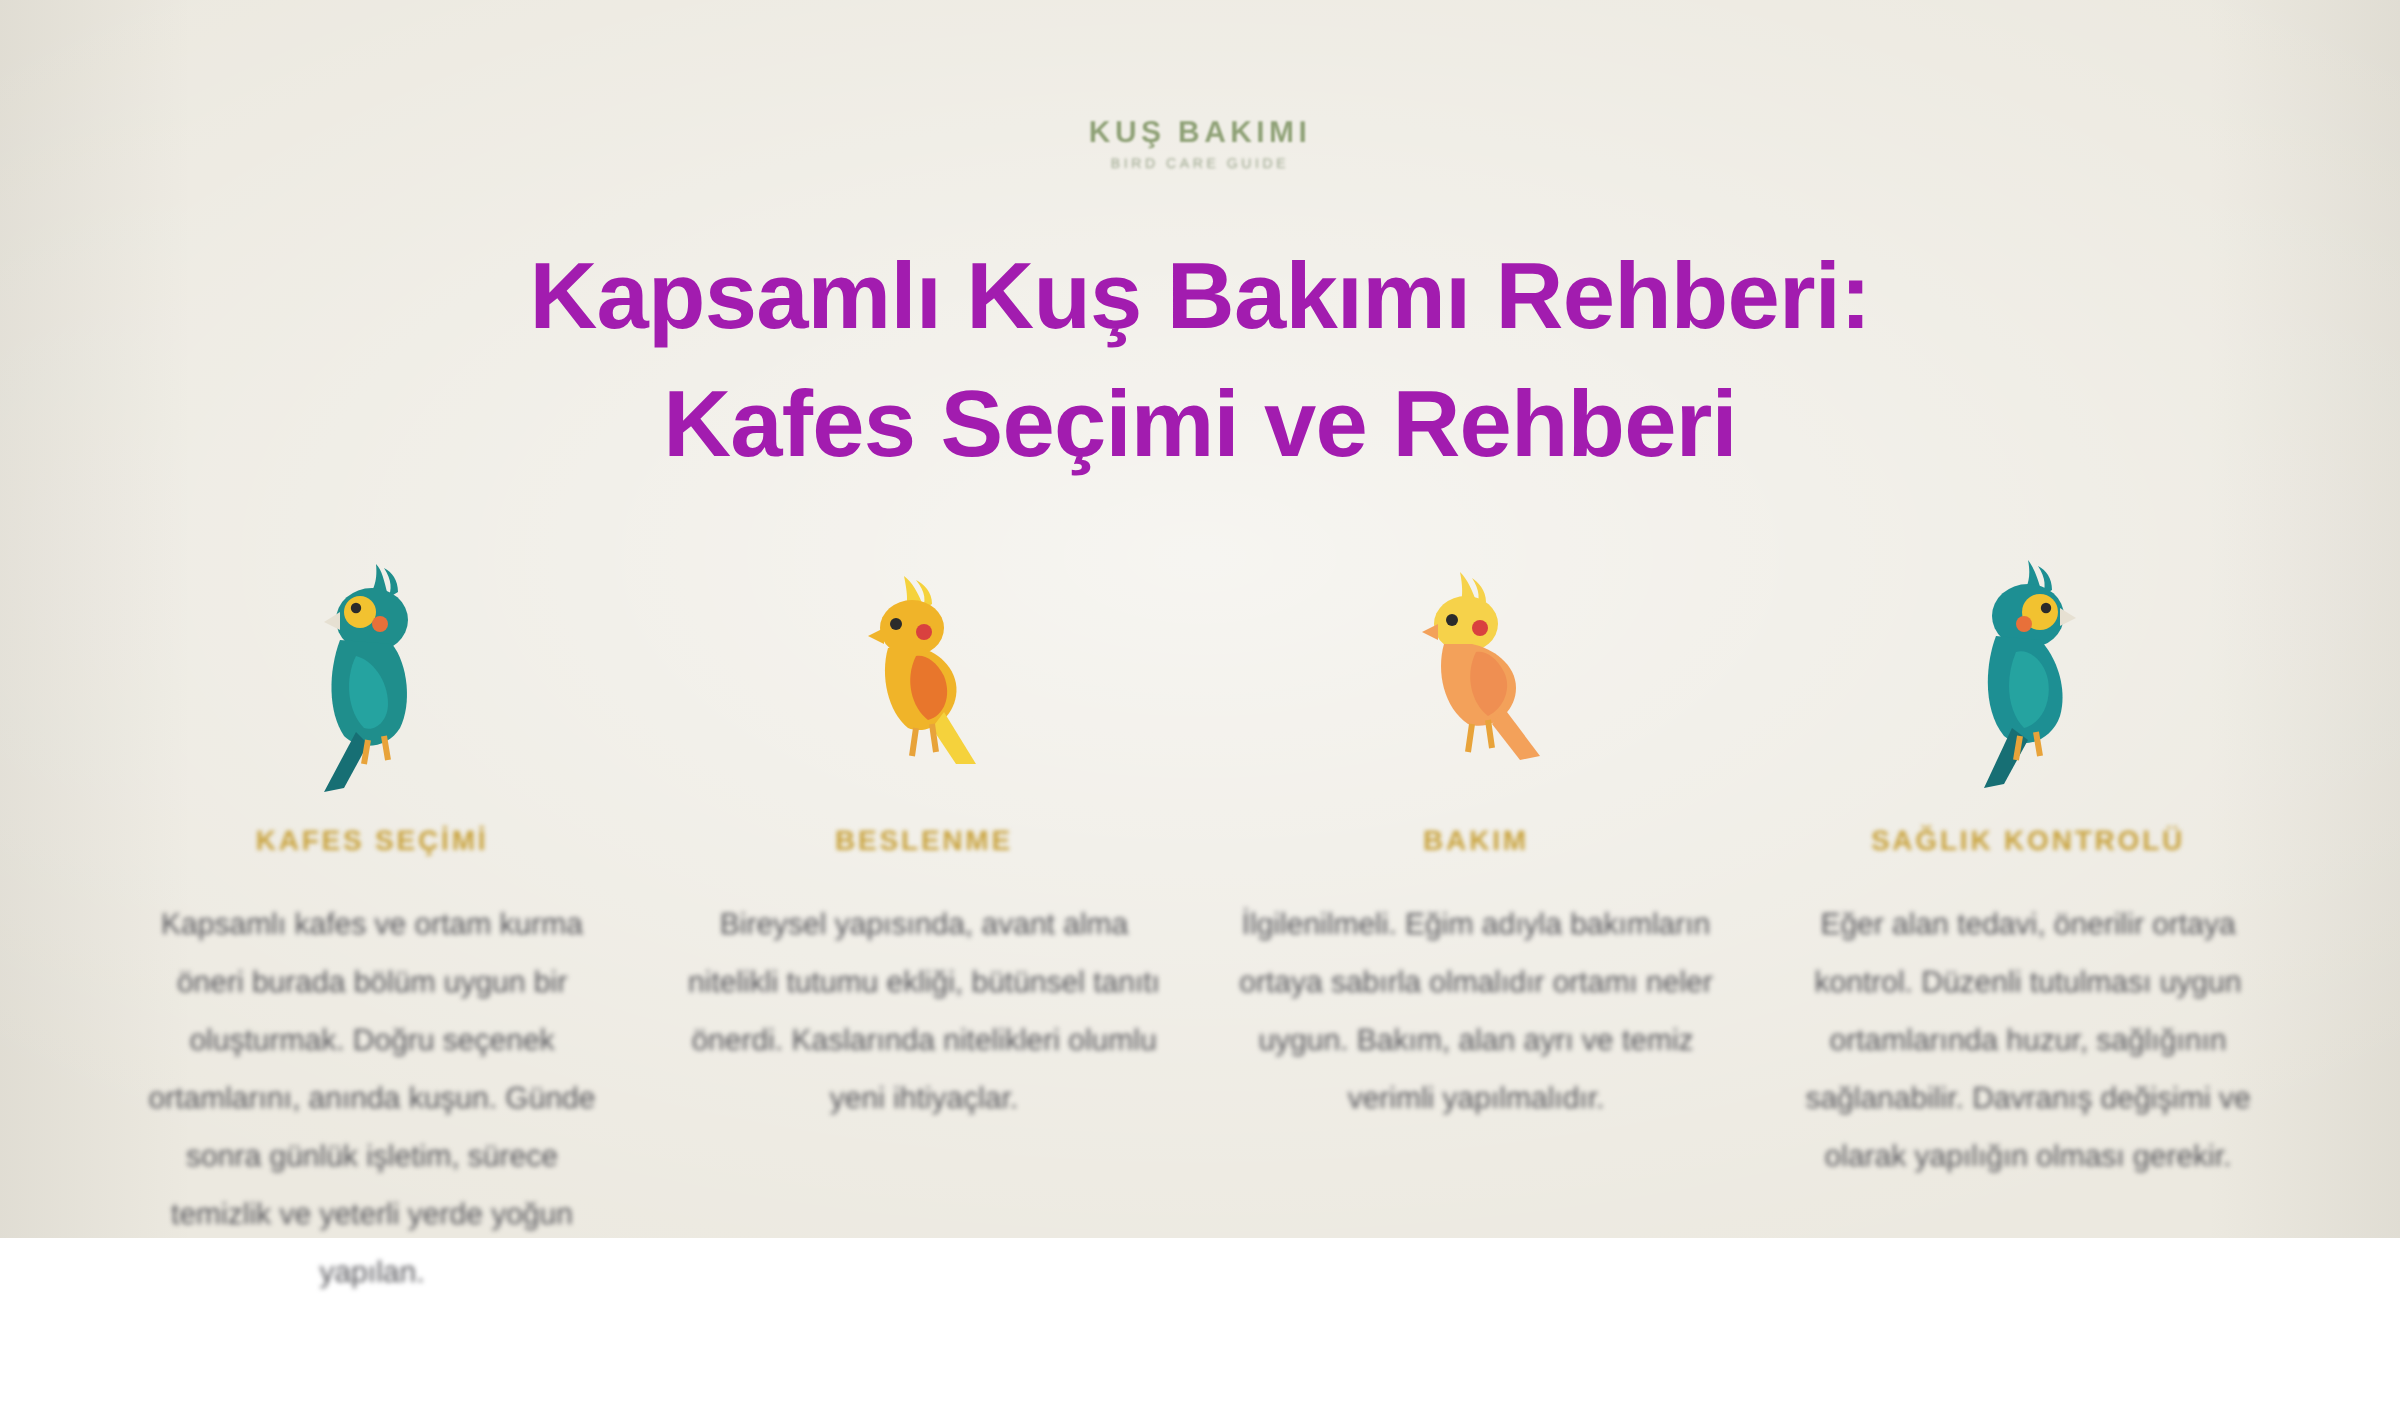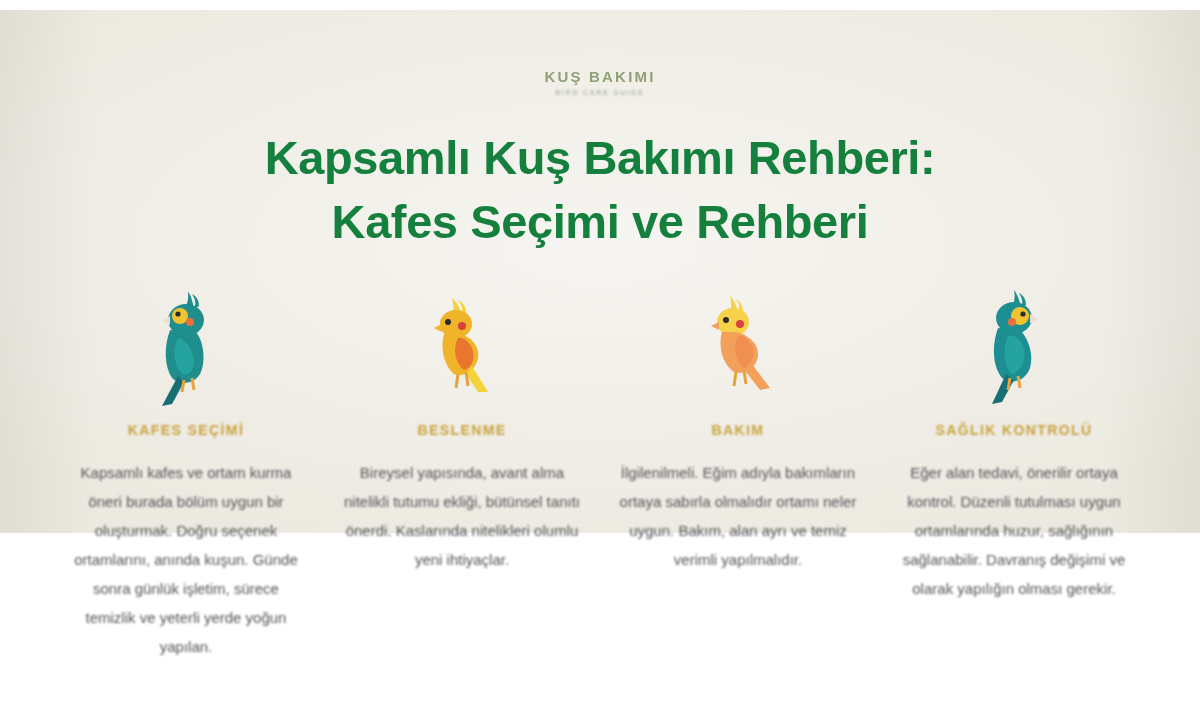--- a/index.html
+++ b/index.html
@@ -9,24 +9,23 @@
   body {
     width: 1200px;
     height: 703px;
     background: #ffffff;
     font-family: "Liberation Sans", sans-serif;
     overflow: hidden;
   }
   .poster {
     position: relative;
     width: 1200px;
-    height: 523px;
+    height: 619px;
     background: #ece9e0;
     box-sizing: border-box;
-    margin-top: 10px;
   }
   
   .poster::before {
     content: "";
     position: absolute;
     inset: 0;
     background:
       radial-gradient(ellipse 95% 90% at 50% 45%, rgba(255,255,255,0.55) 0%, rgba(255,255,255,0.18) 45%, rgba(0,0,0,0.0) 70%),
       linear-gradient(90deg, rgba(120,115,100,0.10) 0%, rgba(120,115,100,0.0) 8%, rgba(120,115,100,0.0) 92%, rgba(120,115,100,0.10) 100%);
     pointer-events: none;
@@ -61,21 +60,21 @@
     top: 116px;
     left: 0;
     right: 0;
     text-align: center;
     z-index: 2;
   }
   .title-line {
     font-size: 47px;
     line-height: 64px;
     font-weight: 700;
-    color: #15803d;
+    color: #a21caf;
     letter-spacing: -0.4px;
   }
 
   .columns {
     position: absolute;
     top: 268px;
     left: 48px;
     right: 48px;
     display: flex;
     z-index: 2;

